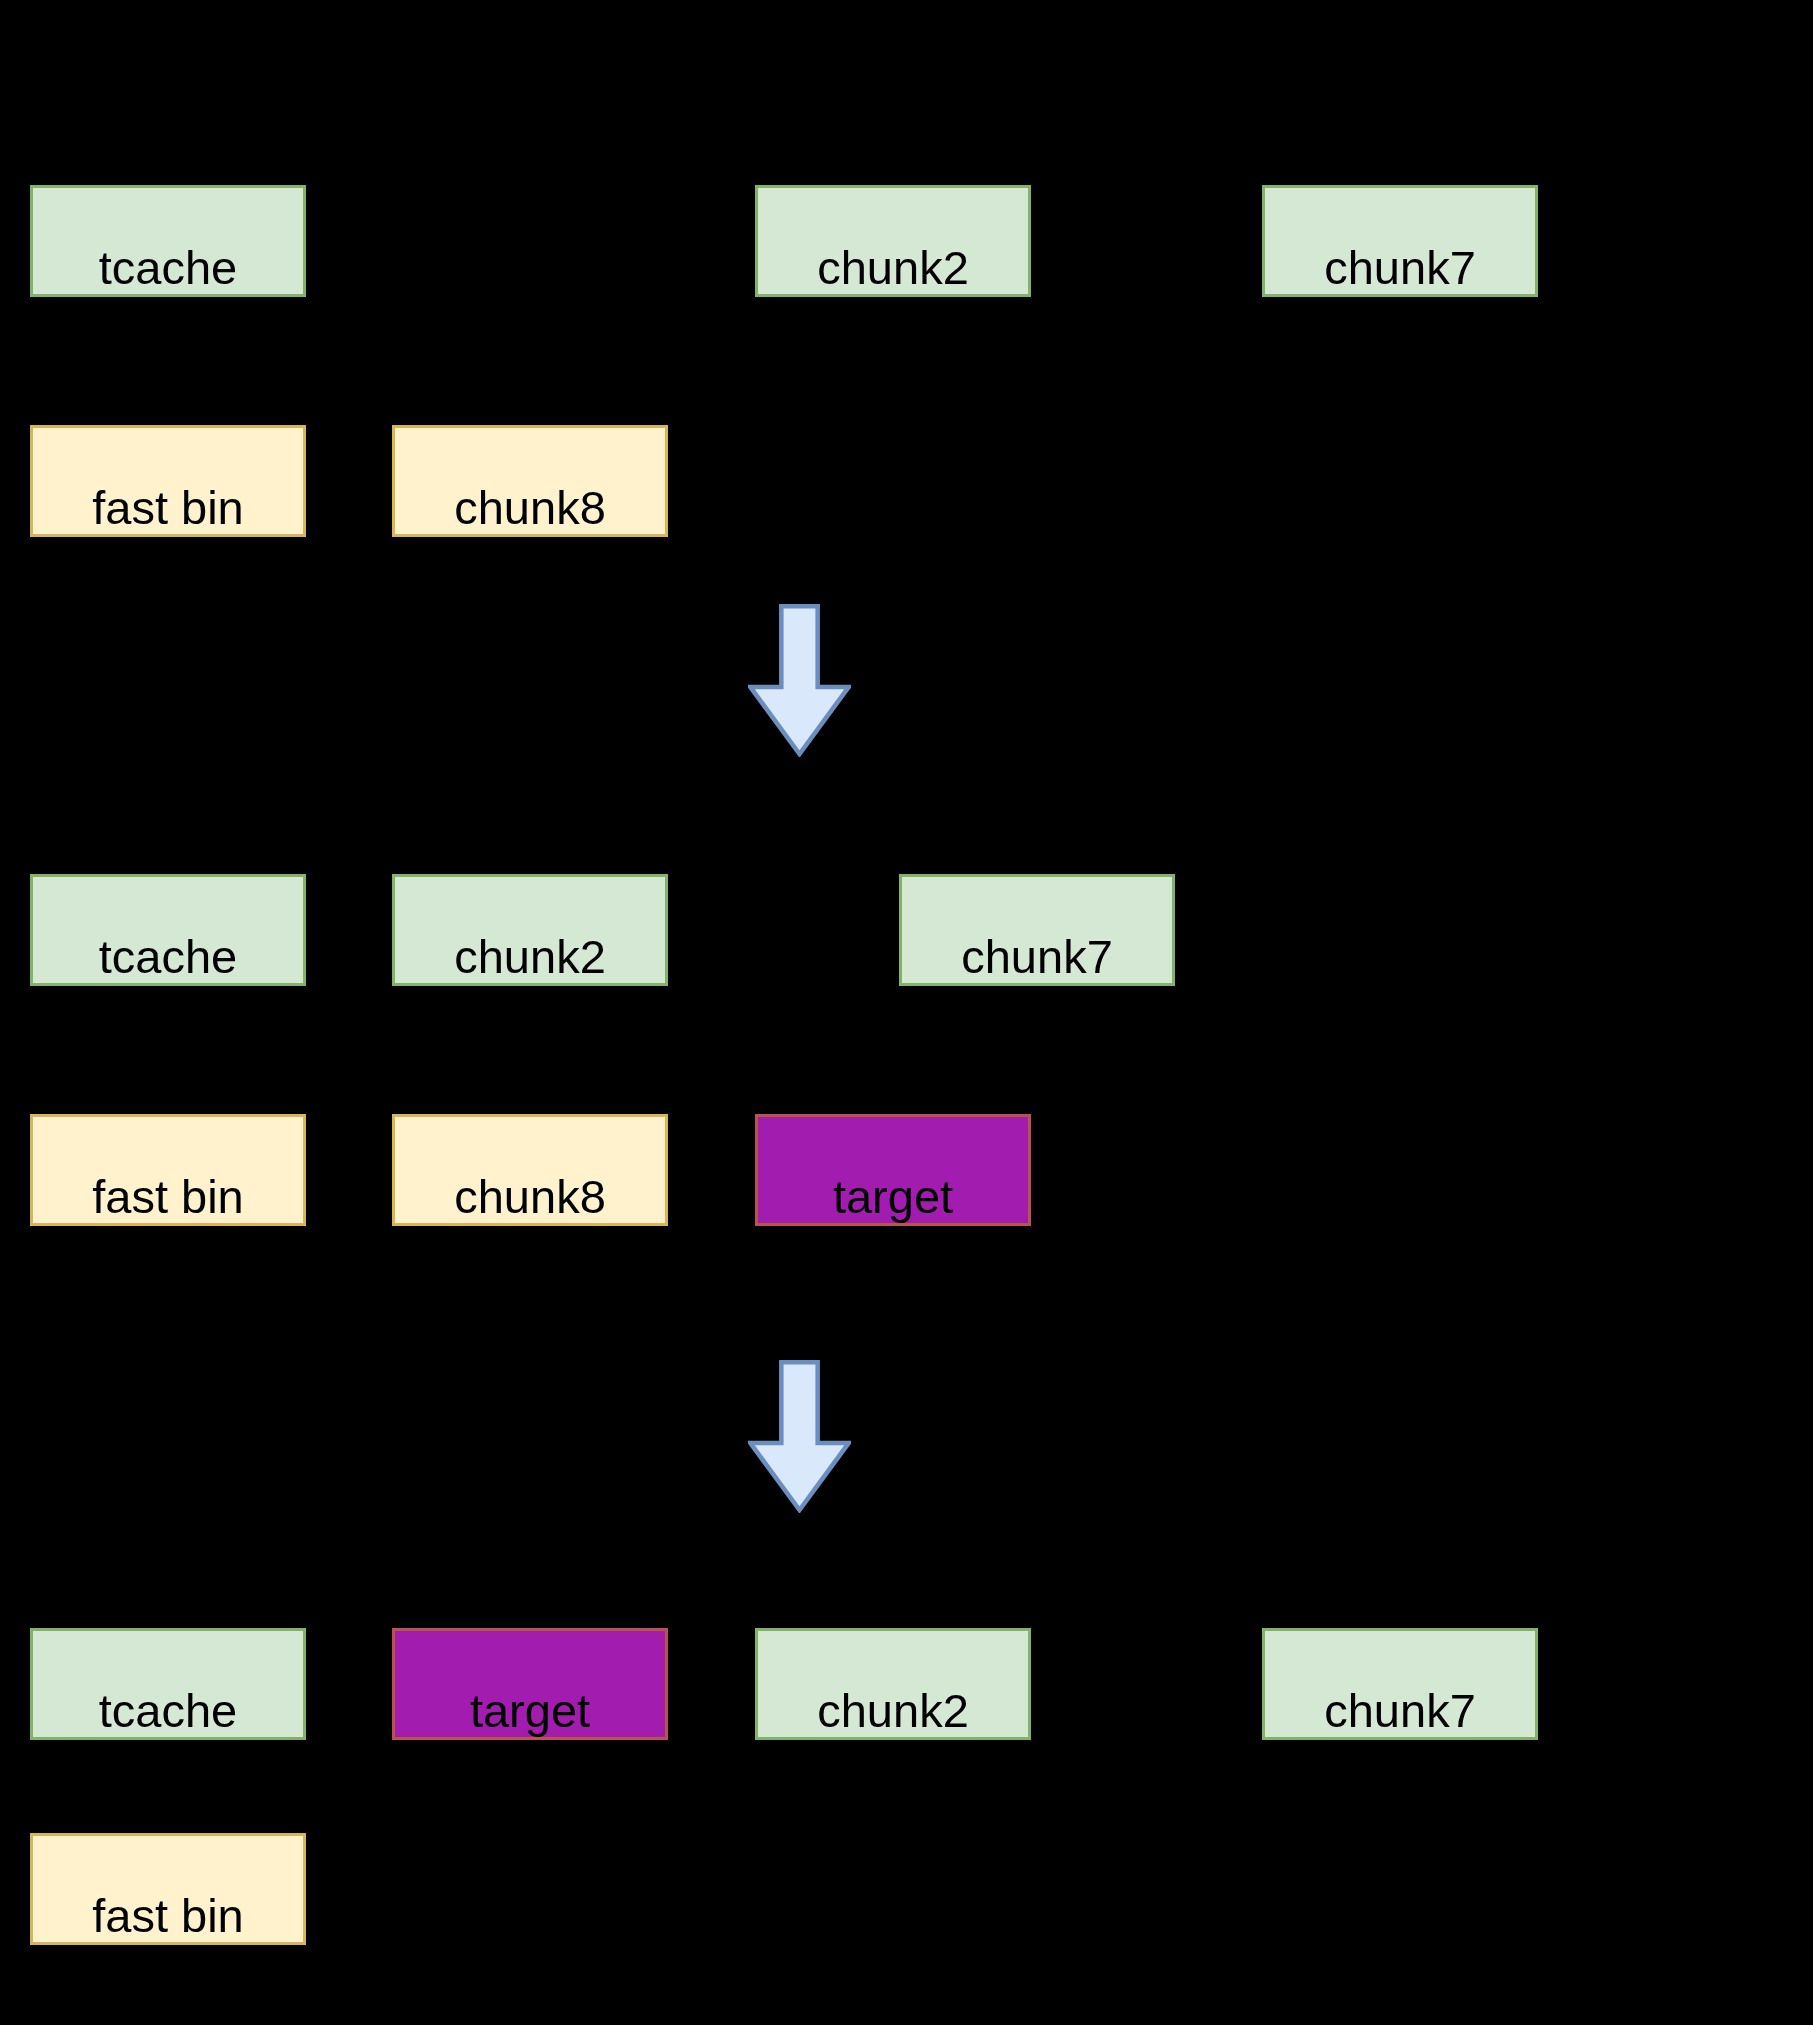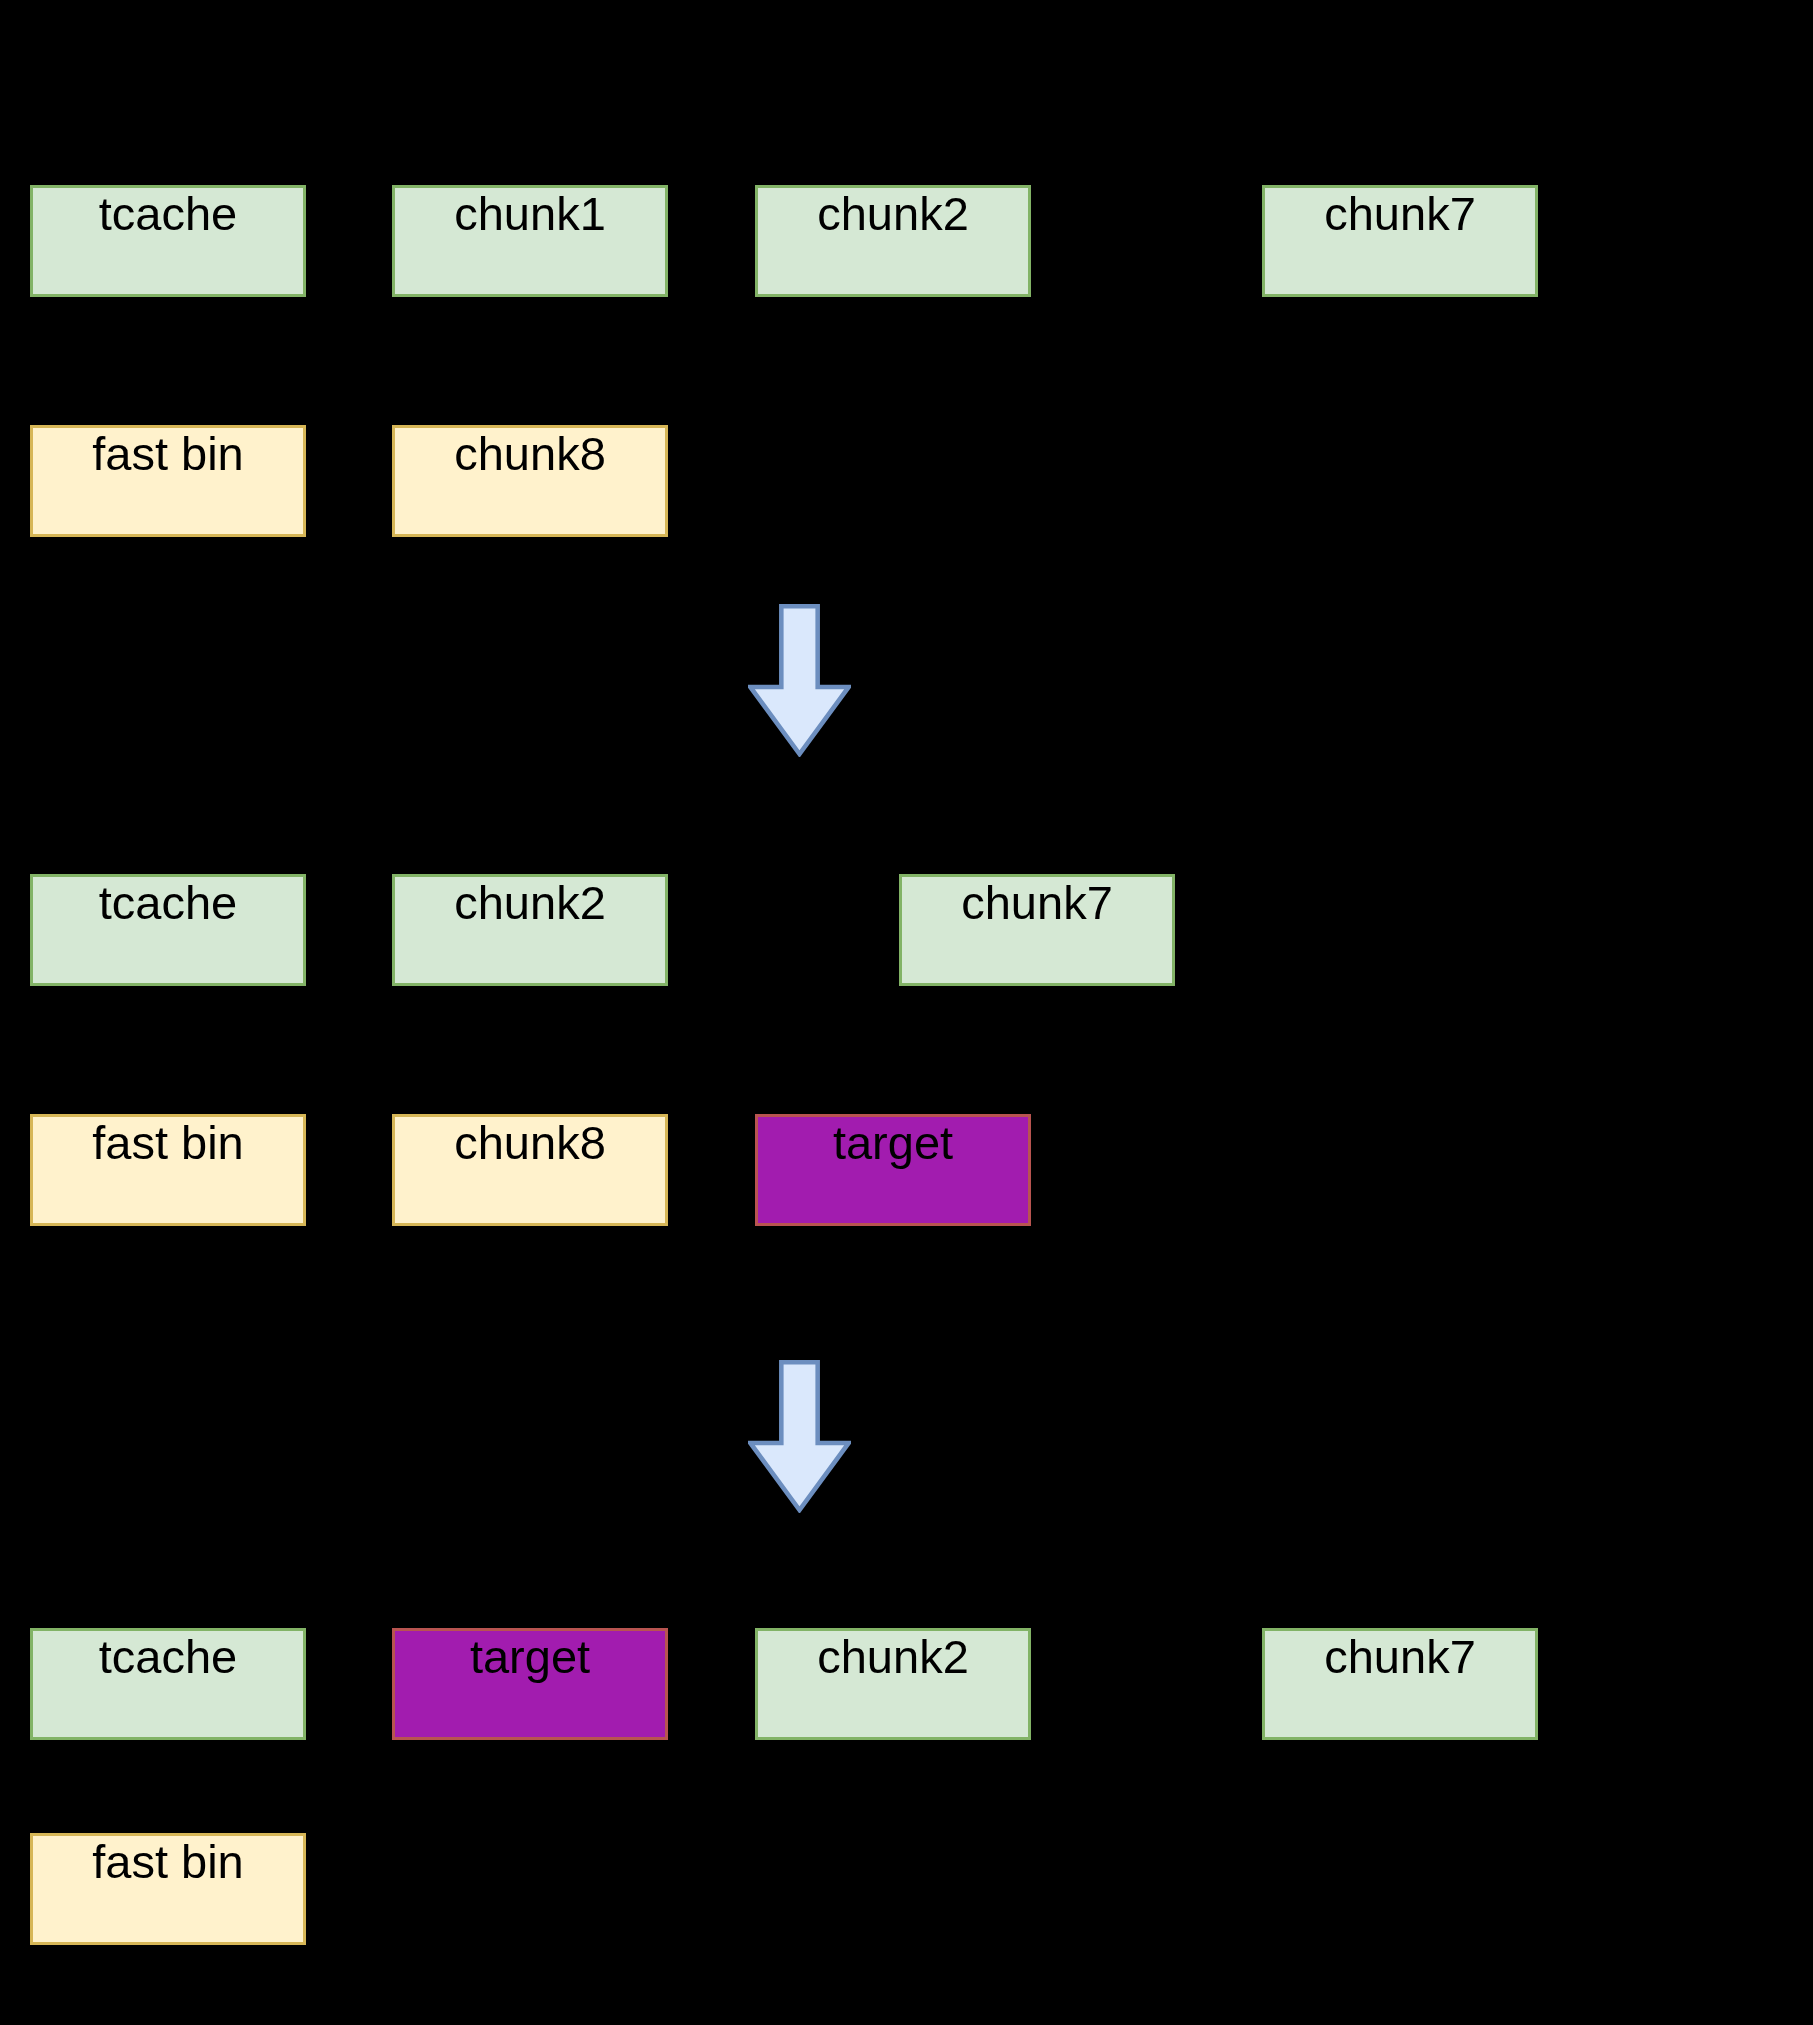--- a/index.html
+++ b/index.html
@@ -13,21 +13,21 @@
     width: 1814px;
     height: 2025px;
     background: #000000;
     font-family: "Liberation Sans", sans-serif;
     overflow: hidden;
   }
   .node {
     position: absolute;
     box-sizing: border-box;
     display: flex;
-    align-items: flex-start;
+    align-items: flex-end;
     justify-content: center;
     font-size: 47px;
     line-height: 1.1;
     color: #000000;
     border-width: 3px;
     border-style: solid;
     text-align: center;
     white-space: nowrap;
     user-select: none;
   }
@@ -75,23 +75,20 @@
   <div class="connector" style="left:669px; top:239px; width:72px;"></div>
   <div class="connector-tip" style="left:741px; top:232px;"></div>
   <div class="connector" style="left:1031px; top:239px; width:218px;"></div>
   <div class="connector-tip" style="left:1249px; top:232px;"></div>
 
   <div class="connector" style="left:306px; top:479px; width:72px;"></div>
   <div class="connector-tip" style="left:379px; top:472px;"></div>
 
   <div class="node green" style="left:30px; top:185px; width:276px; height:112px;">
     <span>tcache</span>
-  </div>
-  <div class="node green" style="left:392px; top:185px; width:276px; height:112px;">
-    <span>chunk1</span>
   </div>
   <div class="node green" style="left:755px; top:185px; width:276px; height:112px;">
     <span>chunk2</span>
   </div>
   <div class="node green" style="left:1262px; top:185px; width:276px; height:112px;">
     <span>chunk7</span>
   </div>
 
   <div class="node yellow" style="left:30px; top:425px; width:276px; height:112px;">
     <span>fast bin</span>

